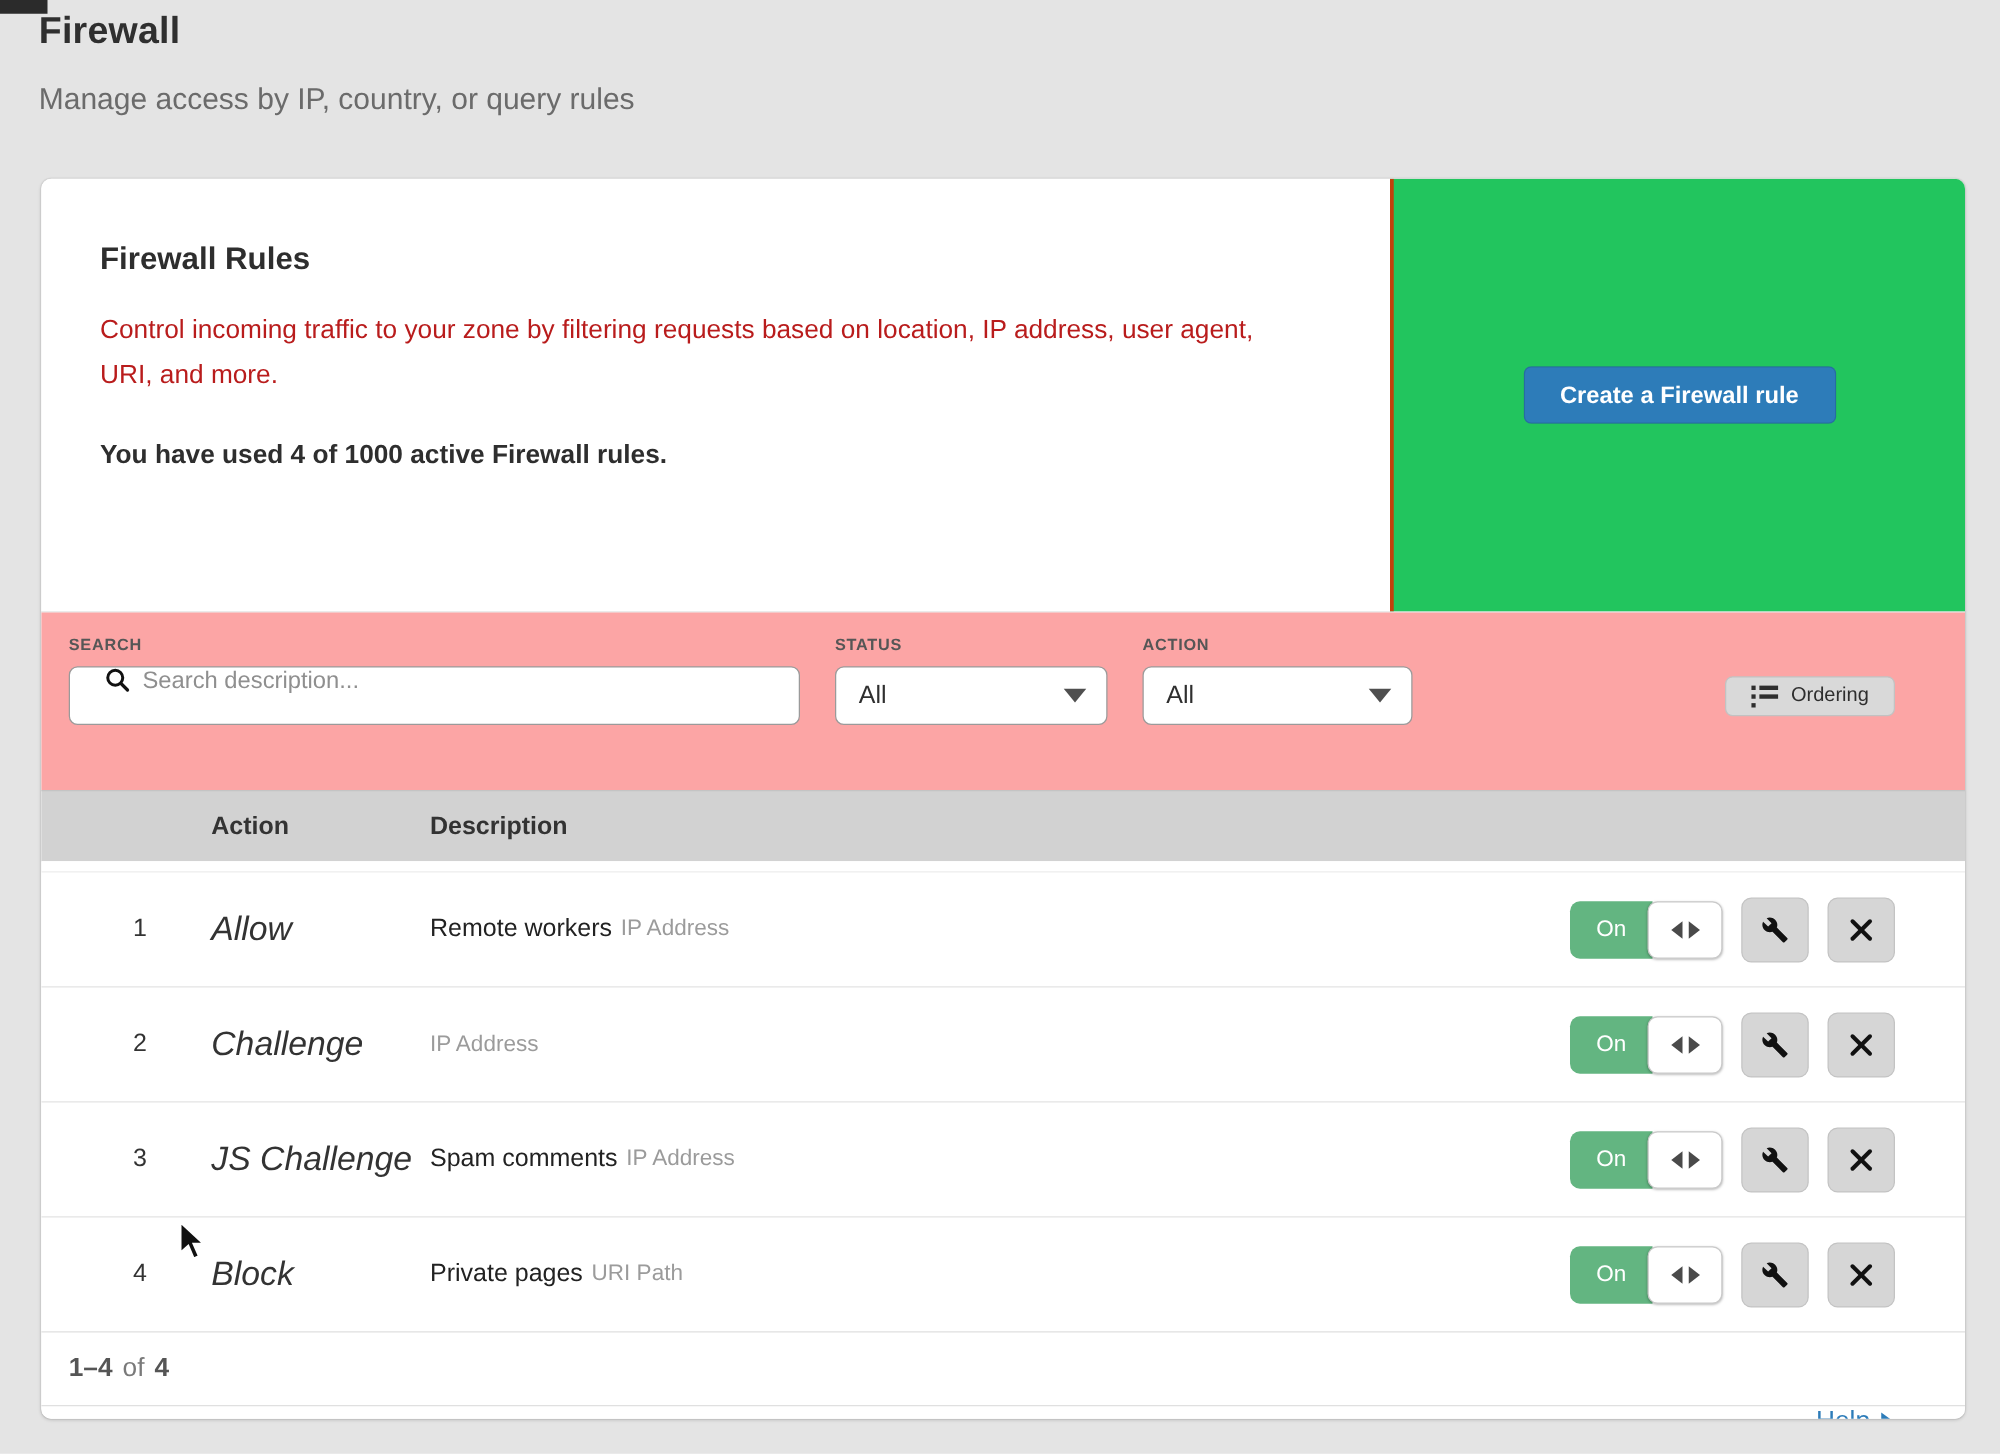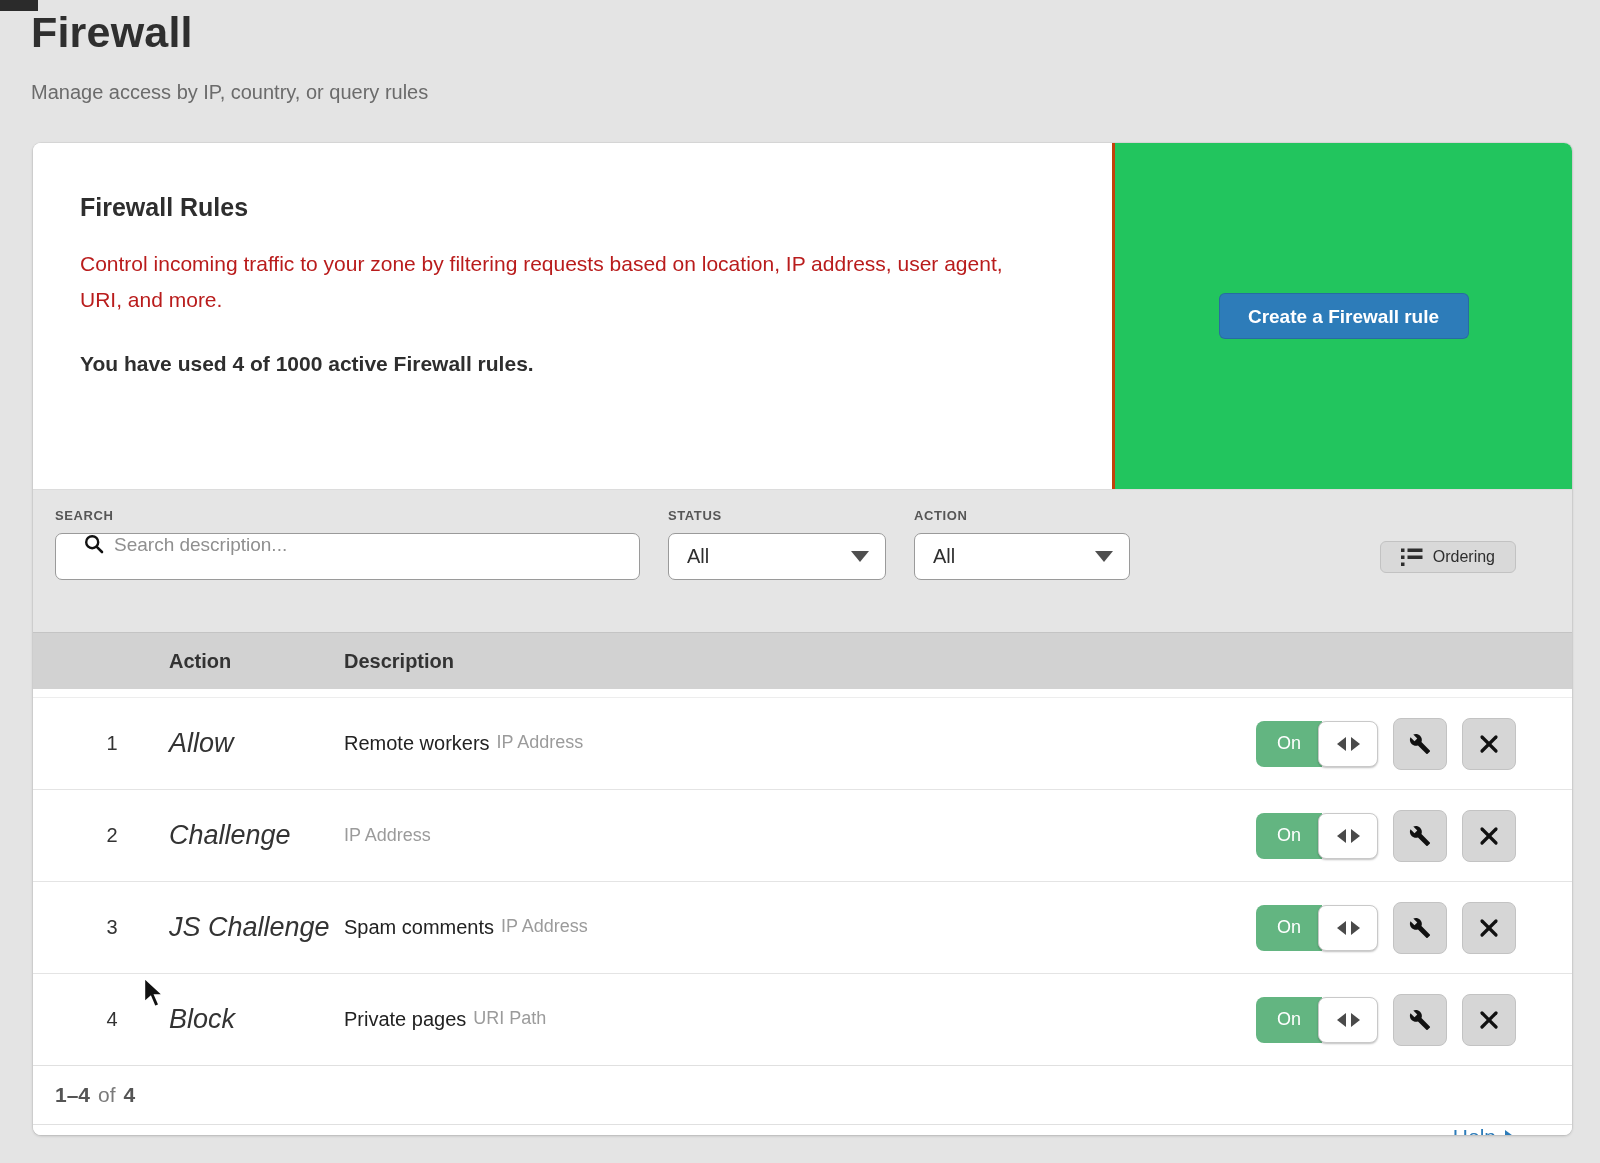--- a/index.html
+++ b/index.html
@@ -7,22 +7,22 @@
   body {
     font-family:"Liberation Sans","DejaVu Sans",sans-serif;
     background:var(--page-bg,#e4e4e4);
     position:relative; overflow:hidden;
     color:#333;
   }
   .artifact-corner { position:absolute; left:0; top:0; width:38px; height:11px; background:#111; opacity:.88; }
 
   
   .page-header { position:absolute; left:31px; top:8px; }
-  .page-title { font-size:43px; font-weight:600; color:#2f2f2f; letter-spacing:.2px; }
-  .page-subtitle { font-size:20px; font-weight:400; color:#6b6b6b; margin-top:24px;text-align:center; }
+  .page-title { font-size:30px; font-weight:600; color:#2f2f2f; letter-spacing:.2px; }
+  .page-subtitle { font-size:24px; font-weight:400; color:#6b6b6b; margin-top:24px;text-align:center; }
 
   
   .card {
     position:absolute; left:33px; top:143px; width:1539px; height:992px;
     background:#fff; border-radius:8px;
     box-shadow:0 1px 3px rgba(0,0,0,.18), 0 0 0 1px rgba(0,0,0,.04);
     display:flex; flex-direction:column; overflow:hidden;
   }
 
   
@@ -35,21 +35,21 @@
     flex:0 0 460px; background:#22c55e; border-left:3px solid #c2410c;
     display:flex; align-items:center; justify-content:center;
   }
   .create-btn {
     background:var(--accent,#2d7cb9); color:#fff; font-size:19px; font-weight:700;
     font-family:inherit; border:1px solid rgba(0,0,0,.12); border-radius:6px;
     padding:12px 28px; min-width:250px; height:46px; cursor:pointer;
   }
 
   
-  .filters { flex:0 0 142px; display:flex; align-items:flex-start; padding:18px 56px 0 22px; background:#e5e5e5; }
+  .filters { flex:0 0 142px; display:flex; align-items:flex-start; padding:18px 56px 0 22px; background:#fca5a5; }
   .filter-group { display:flex; flex-direction:column; }
   .filter-label { font-size:13px; font-weight:700; letter-spacing:.6px; color:#565656; margin-bottom:10px; }
   .search-box {
     width:585px; height:47px; border:1px solid #9a9a9a; border-radius:7px; background:#fff;
     display:flex; align-items:flex-start; padding:0 28px;
   }
   .search-box input {
     border:none; outline:none; flex:1; font-size:19px; color:#333;
     font-family:inherit; background:transparent; margin-left:10px;
   }

